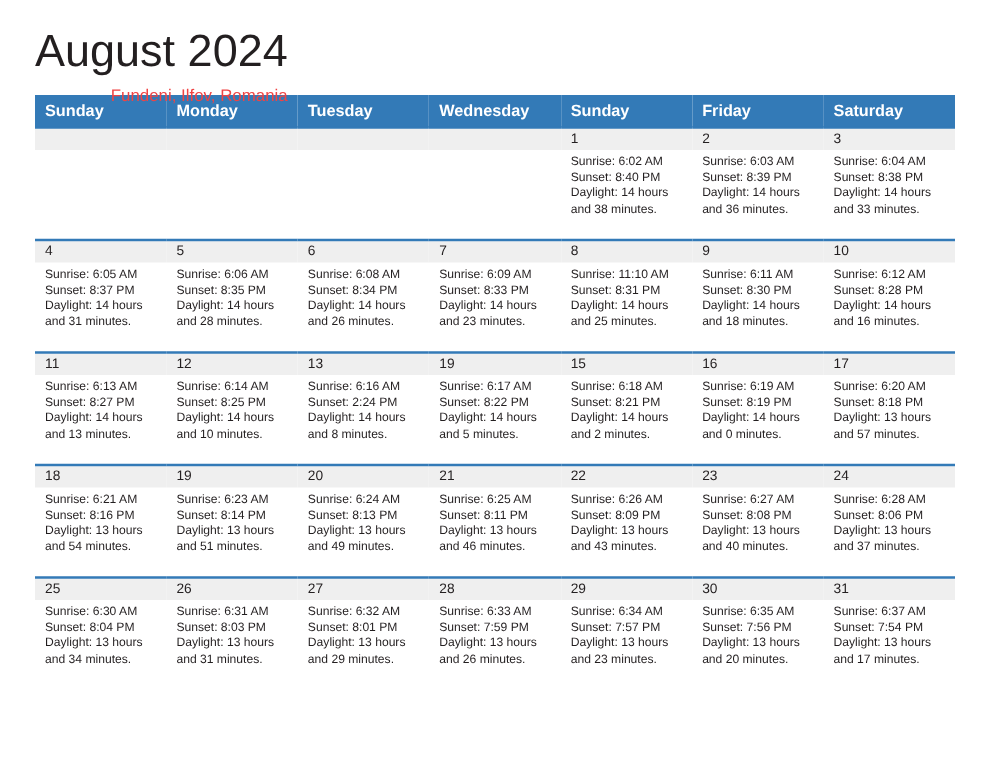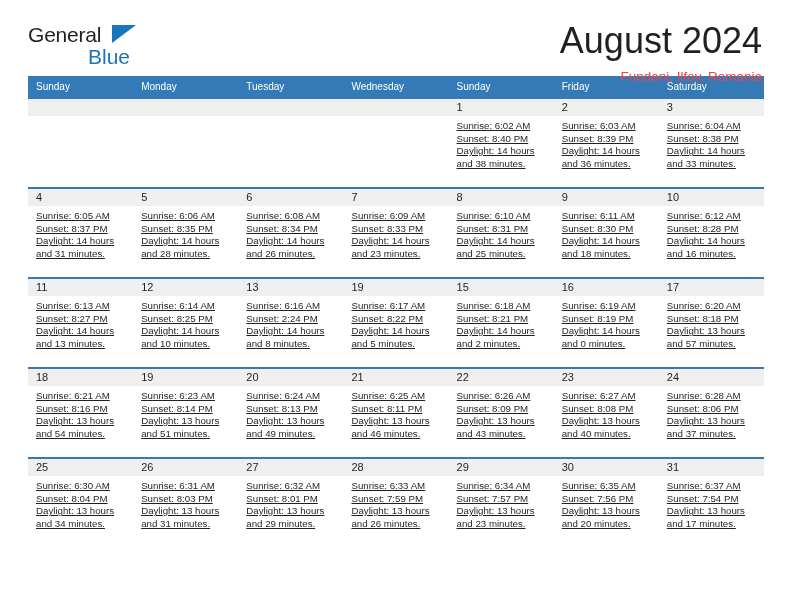--- a/index.html
+++ b/index.html
@@ -91,22 +91,22 @@
   
   .calendar {
     width: 736px;
     border-collapse: collapse;
     table-layout: fixed;
   }
 
   .calendar th {
     background: #337ab7;
     color: #ffffff;
-    font-size: 10px;
-    font-weight: 400;
+    font-size: 13px;
+    font-weight: 700;
     text-align: left;
     padding: 5px 0 5px 8px;
     height: 19px;
     box-sizing: border-box;
     margin-top: 35px;
   }
 
   .calendar td {
     vertical-align: top;
     padding: 0;
@@ -133,38 +133,32 @@
 
   .daynum.empty {
     background: #efefef;
   }
 
   .details {
     padding: 4px 6px 0 8px;
     font-size: 9.7px;
     line-height: 12.6px;
     color: #231f20;
-    text-decoration: underline;
   }
   .details div {
     white-space: nowrap;
   }
 </style>
 </head>
 <body>
 
 <div class="page">
 
   <div class="header">
 
-    <div class="logo">
-      <span class="logo-general">General</span>
-      <span class="logo-triangle"></span>
-      <span class="logo-blue">Blue</span>
-    </div>
 
     <div class="title-block">
       <div class="cal-title">August 2024</div>
       <div class="cal-subtitle">Fundeni, Ilfov, Romania</div>
     </div>
 
   </div>
 
   <table class="calendar">
     <thead>
@@ -276,21 +270,21 @@
                 <div>Sunset: 8:33 PM</div>
                 <div>Daylight: 14 hours</div>
                 <div>and 23 minutes.</div>
               </div>
             </div>
           </td>
           <td>
             <div class="cell">
               <div class="daynum">8</div>
               <div class="details">
-                <div>Sunrise: 6:10 AM</div>
+                <div>Sunrise: 11:10 AM</div>
                 <div>Sunset: 8:31 PM</div>
                 <div>Daylight: 14 hours</div>
                 <div>and 25 minutes.</div>
               </div>
             </div>
           </td>
           <td>
             <div class="cell">
               <div class="daynum">9</div>
               <div class="details">

